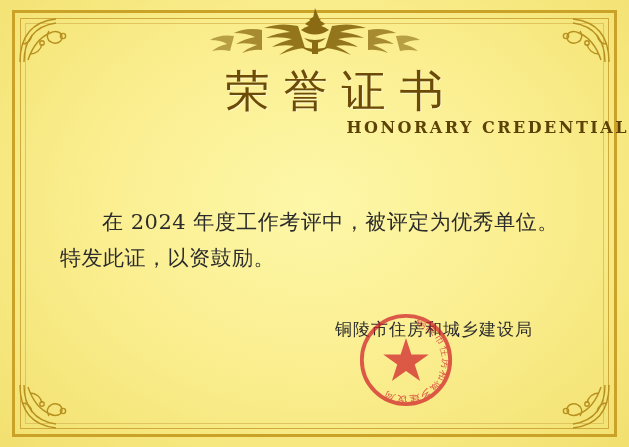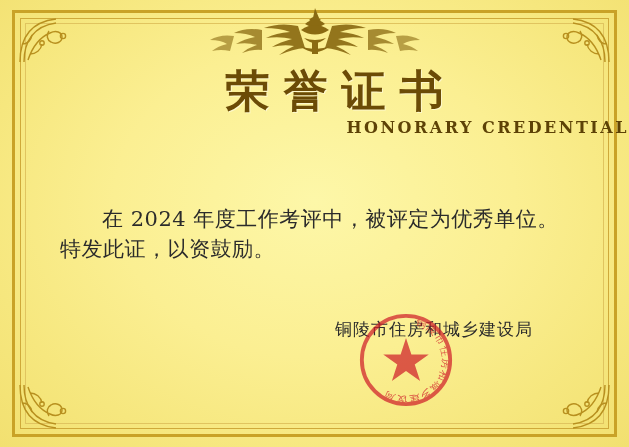--- a/index.html
+++ b/index.html
@@ -63,21 +63,21 @@
   .crest svg { display:block; width:100%; height:100%; }
 
   
   .title-cn {
     position: absolute;
     top: 62px;
     left: 0; right: 0;
     text-align: center;
     font-family: "DejaVu Serif", "Liberation Serif", serif;
     font-size: 44px;
-    font-weight: bold;
+    font-weight: normal;
     letter-spacing: 14px;
     text-indent: 14px;
     color: #6b4b06;
     text-shadow: 1px 1px 0 rgba(255,255,255,.5);
     padding-left: 40px;
   }
   .title-en {
     position: absolute;
     top: 118px;
     left: 0; right: 0;
@@ -102,21 +102,21 @@
     letter-spacing: 1px;
     white-space: nowrap;
   }
   .body-text {
     position: absolute;
     top: 204px;
     left: 60px;
     right: 52px;
     font-family: "DejaVu Serif", "Liberation Serif", serif;
     font-size: 21px;
-    line-height: 30px;
+    line-height: 36px;
     color: #2b2b2b;
     text-indent: 42px;
     letter-spacing: 0.5px;
   }
 
   
   .issuer {
     position: absolute;
     top: 318px;
     right: 96px;

